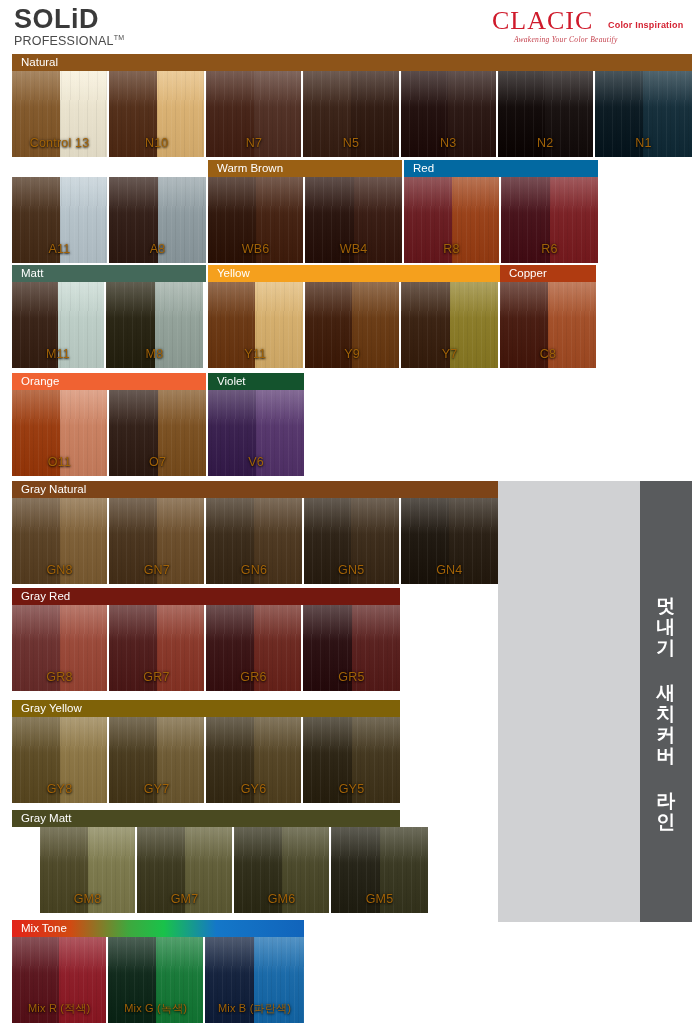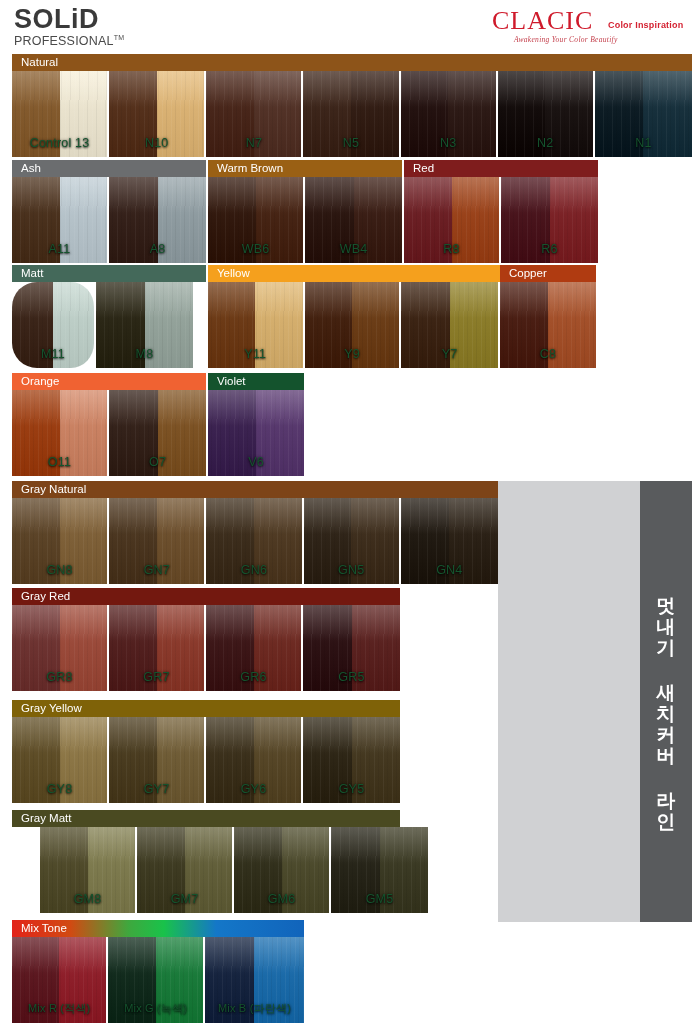--- a/index.html
+++ b/index.html
@@ -62,21 +62,21 @@
   .sw .strands{
     position:absolute;inset:0;pointer-events:none;opacity:.5;
     background-image:repeating-linear-gradient(91deg,
       rgba(255,255,255,.10) 0px,rgba(255,255,255,.10) 1px,
       rgba(0,0,0,0) 1px,rgba(0,0,0,0) 4px,
       rgba(0,0,0,.10) 4px,rgba(0,0,0,.10) 5px,
       rgba(0,0,0,0) 5px,rgba(0,0,0,0) 9px);
   }
   .sw .lbl{
     position:absolute;left:0;right:0;bottom:7px;text-align:center;
-    color:#14532d;font-size:12.5px;letter-spacing:0.2px;
+    color:#a16207;font-size:12.5px;letter-spacing:0.2px;
     text-shadow:0 1px 2px rgba(0,0,0,.75),0 0 3px rgba(0,0,0,.6);
     white-space:nowrap;
   }
   .sw .lbl.sm{font-size:11px;}
 
   
   .panel-light{position:absolute;background:#d0d1d3;}
   .panel-dark{
     position:absolute;background:#595b5d;
     display:flex;align-items:center;justify-content:center;
@@ -171,21 +171,20 @@
               </div>
               <div class="strands"></div>
               <div class="sheen"></div>
               <div class="lbl">N1</div>
             </div>
           </div>
         </div>
       </div>
       <div class="band" style="left: 12px; top: 160px; width: 680px; height: 103px;">
         <div class="cat" style="left: 0px; top: 0px; width: 194px; height: 103px;">
-          <div class="cat-head" style="background-color: rgb(107, 109, 111);">Ash</div>
           <div class="swrow" style="width: 194px; height: 86px;">
             <div class="sw" style="width: 97px;">
               <div class="halves">
                 <i style="background: linear-gradient(rgb(88, 63, 43) 0%, rgb(74, 49, 29) 45%, rgb(64, 39, 19) 100%);"></i>
                 <i style="background: linear-gradient(rgb(195, 208, 215) 0%, rgb(181, 194, 201) 45%, rgb(171, 184, 191) 100%);"></i>
               </div>
               <div class="strands"></div>
               <div class="sheen"></div>
               <div class="lbl">A11</div>
             </div>
@@ -217,21 +216,21 @@
                 <i style="background: linear-gradient(rgb(57, 36, 30) 0%, rgb(43, 22, 16) 45%, rgb(33, 12, 6) 100%);"></i>
                 <i style="background: linear-gradient(rgb(72, 44, 35) 0%, rgb(58, 30, 21) 45%, rgb(48, 20, 11) 100%);"></i>
               </div>
               <div class="strands"></div>
               <div class="sheen"></div>
               <div class="lbl">WB4</div>
             </div>
           </div>
         </div>
         <div class="cat" style="left: 392px; top: 0px; width: 194px; height: 103px;">
-          <div class="cat-head" style="background-color: #7f1d1d;">Red</div>
+          <div class="cat-head" style="background-color: #0369a1;">Red</div>
           <div class="swrow" style="width: 194px; height: 86px;">
             <div class="sw" style="width: 97px;">
               <div class="halves">
                 <i style="background: linear-gradient(rgb(121, 45, 50) 0%, rgb(107, 31, 36) 45%, rgb(97, 21, 26) 100%);"></i>
                 <i style="background: linear-gradient(rgb(167, 80, 40) 0%, rgb(153, 66, 26) 45%, rgb(143, 56, 16) 100%);"></i>
               </div>
               <div class="strands"></div>
               <div class="sheen"></div>
               <div class="lbl">R8</div>
             </div>
@@ -244,21 +243,21 @@
               <div class="sheen"></div>
               <div class="lbl">R6</div>
             </div>
           </div>
         </div>
       </div>
       <div class="band" style="left: 12px; top: 265px; width: 680px; height: 103px;">
         <div class="cat" style="left: 0px; top: 0px; width: 194px; height: 103px;">
           <div class="cat-head" style="background-color: rgb(68, 105, 90);">Matt</div>
           <div class="swrow" style="width: 194px; height: 86px;">
-            <div class="sw" style="width: 84px; border-radius: 25px;">
+            <div class="sw" style="width: 94px;">
               <div class="halves">
                 <i style="background: linear-gradient(rgb(73, 51, 39) 0%, rgb(59, 37, 25) 45%, rgb(49, 27, 15) 100%);"></i>
                 <i style="background: linear-gradient(rgb(202, 219, 212) 0%, rgb(188, 205, 198) 45%, rgb(178, 195, 188) 100%);"></i>
               </div>
               <div class="strands"></div>
               <div class="sheen"></div>
               <div class="lbl">M11</div>
             </div>
             <div class="sw" style="width: 97px;">
               <div class="halves">

